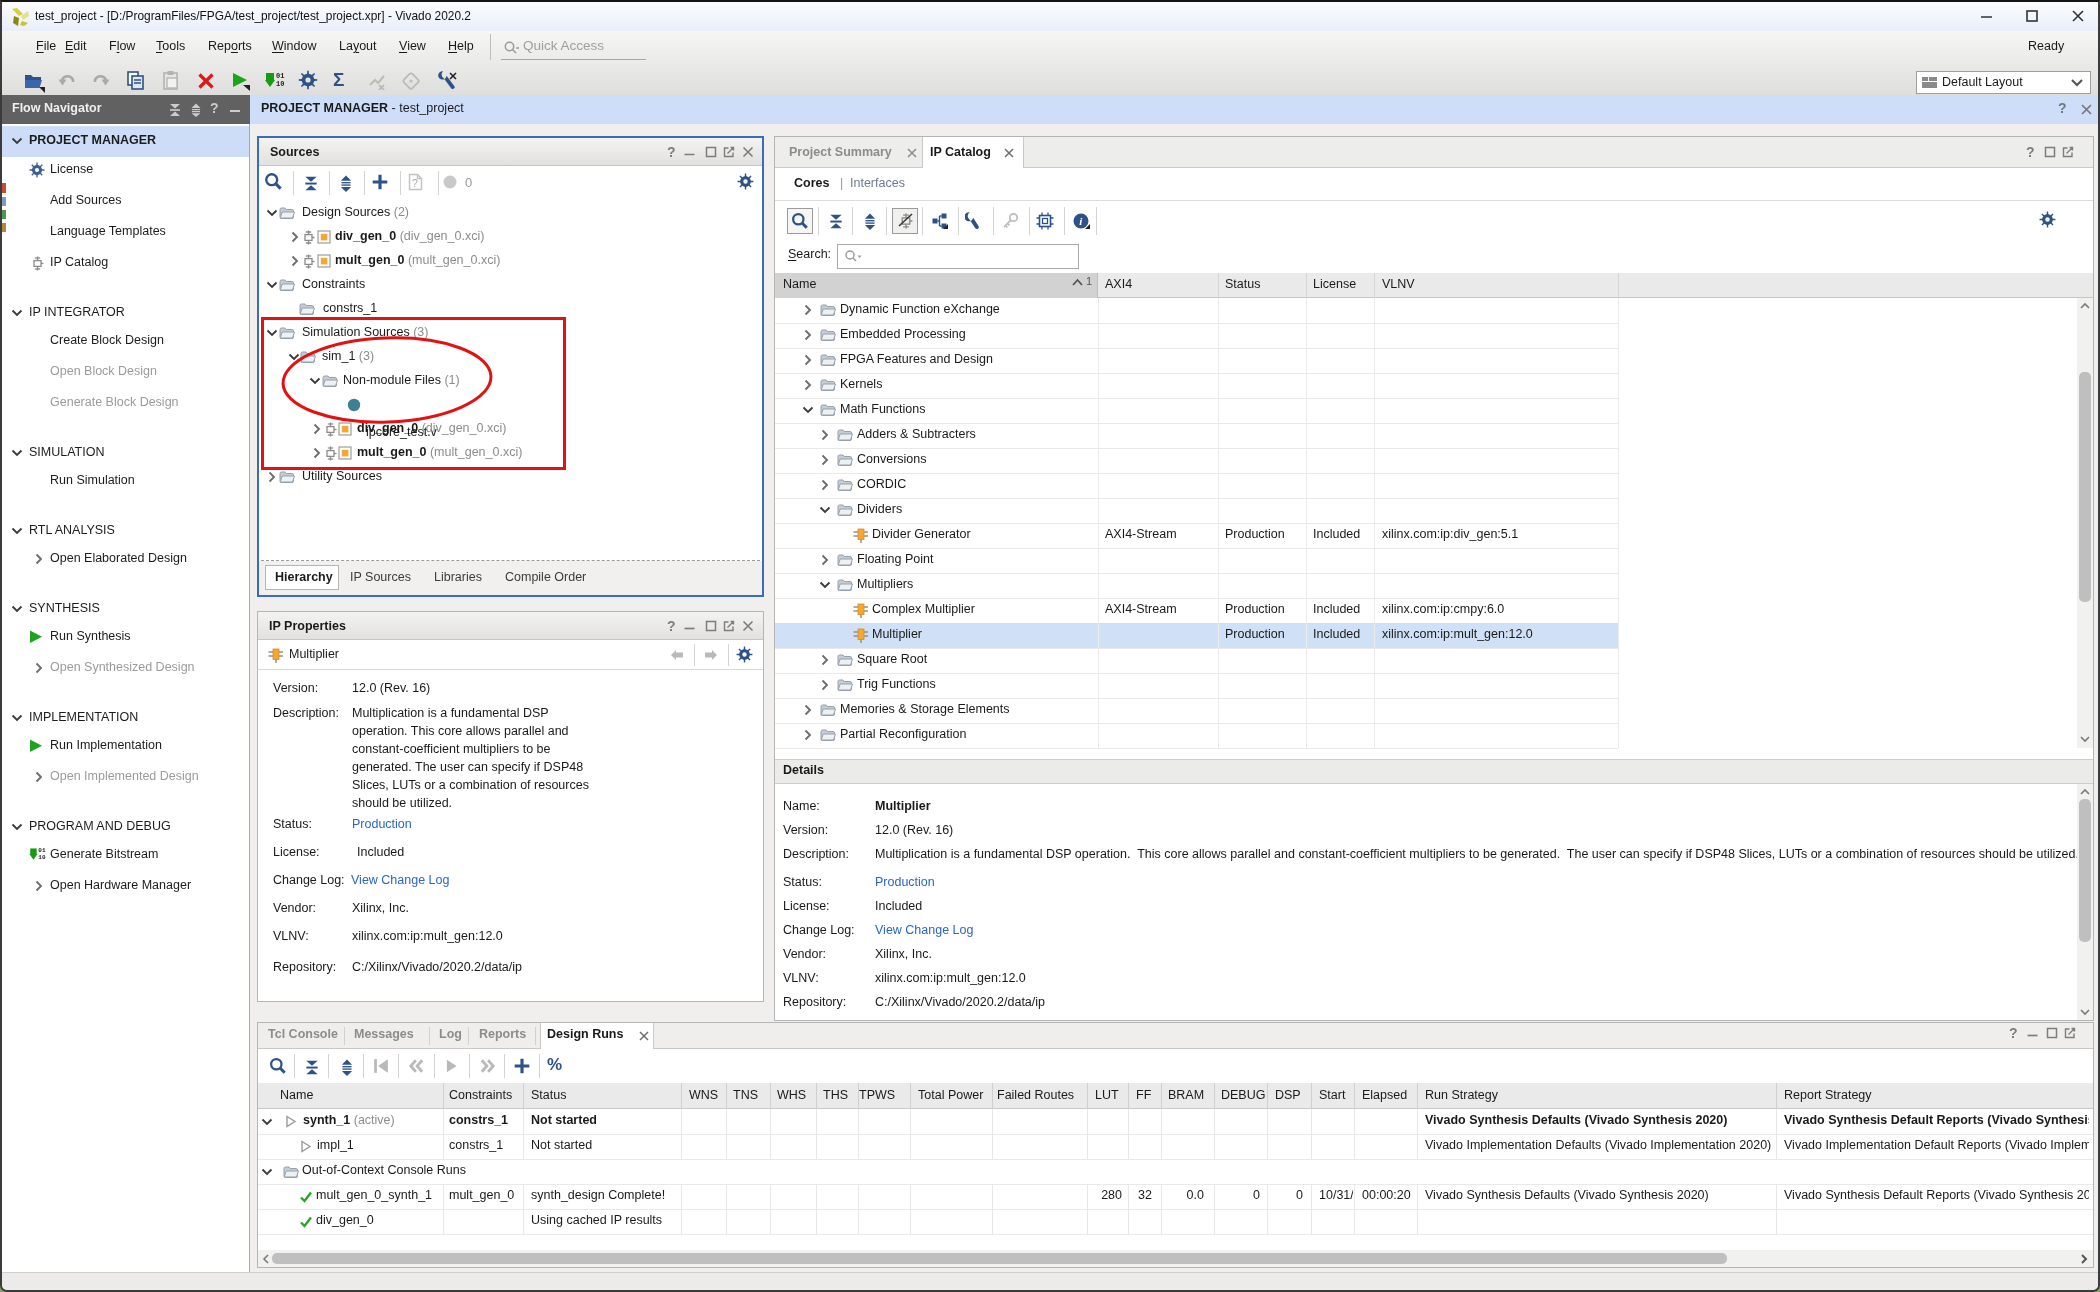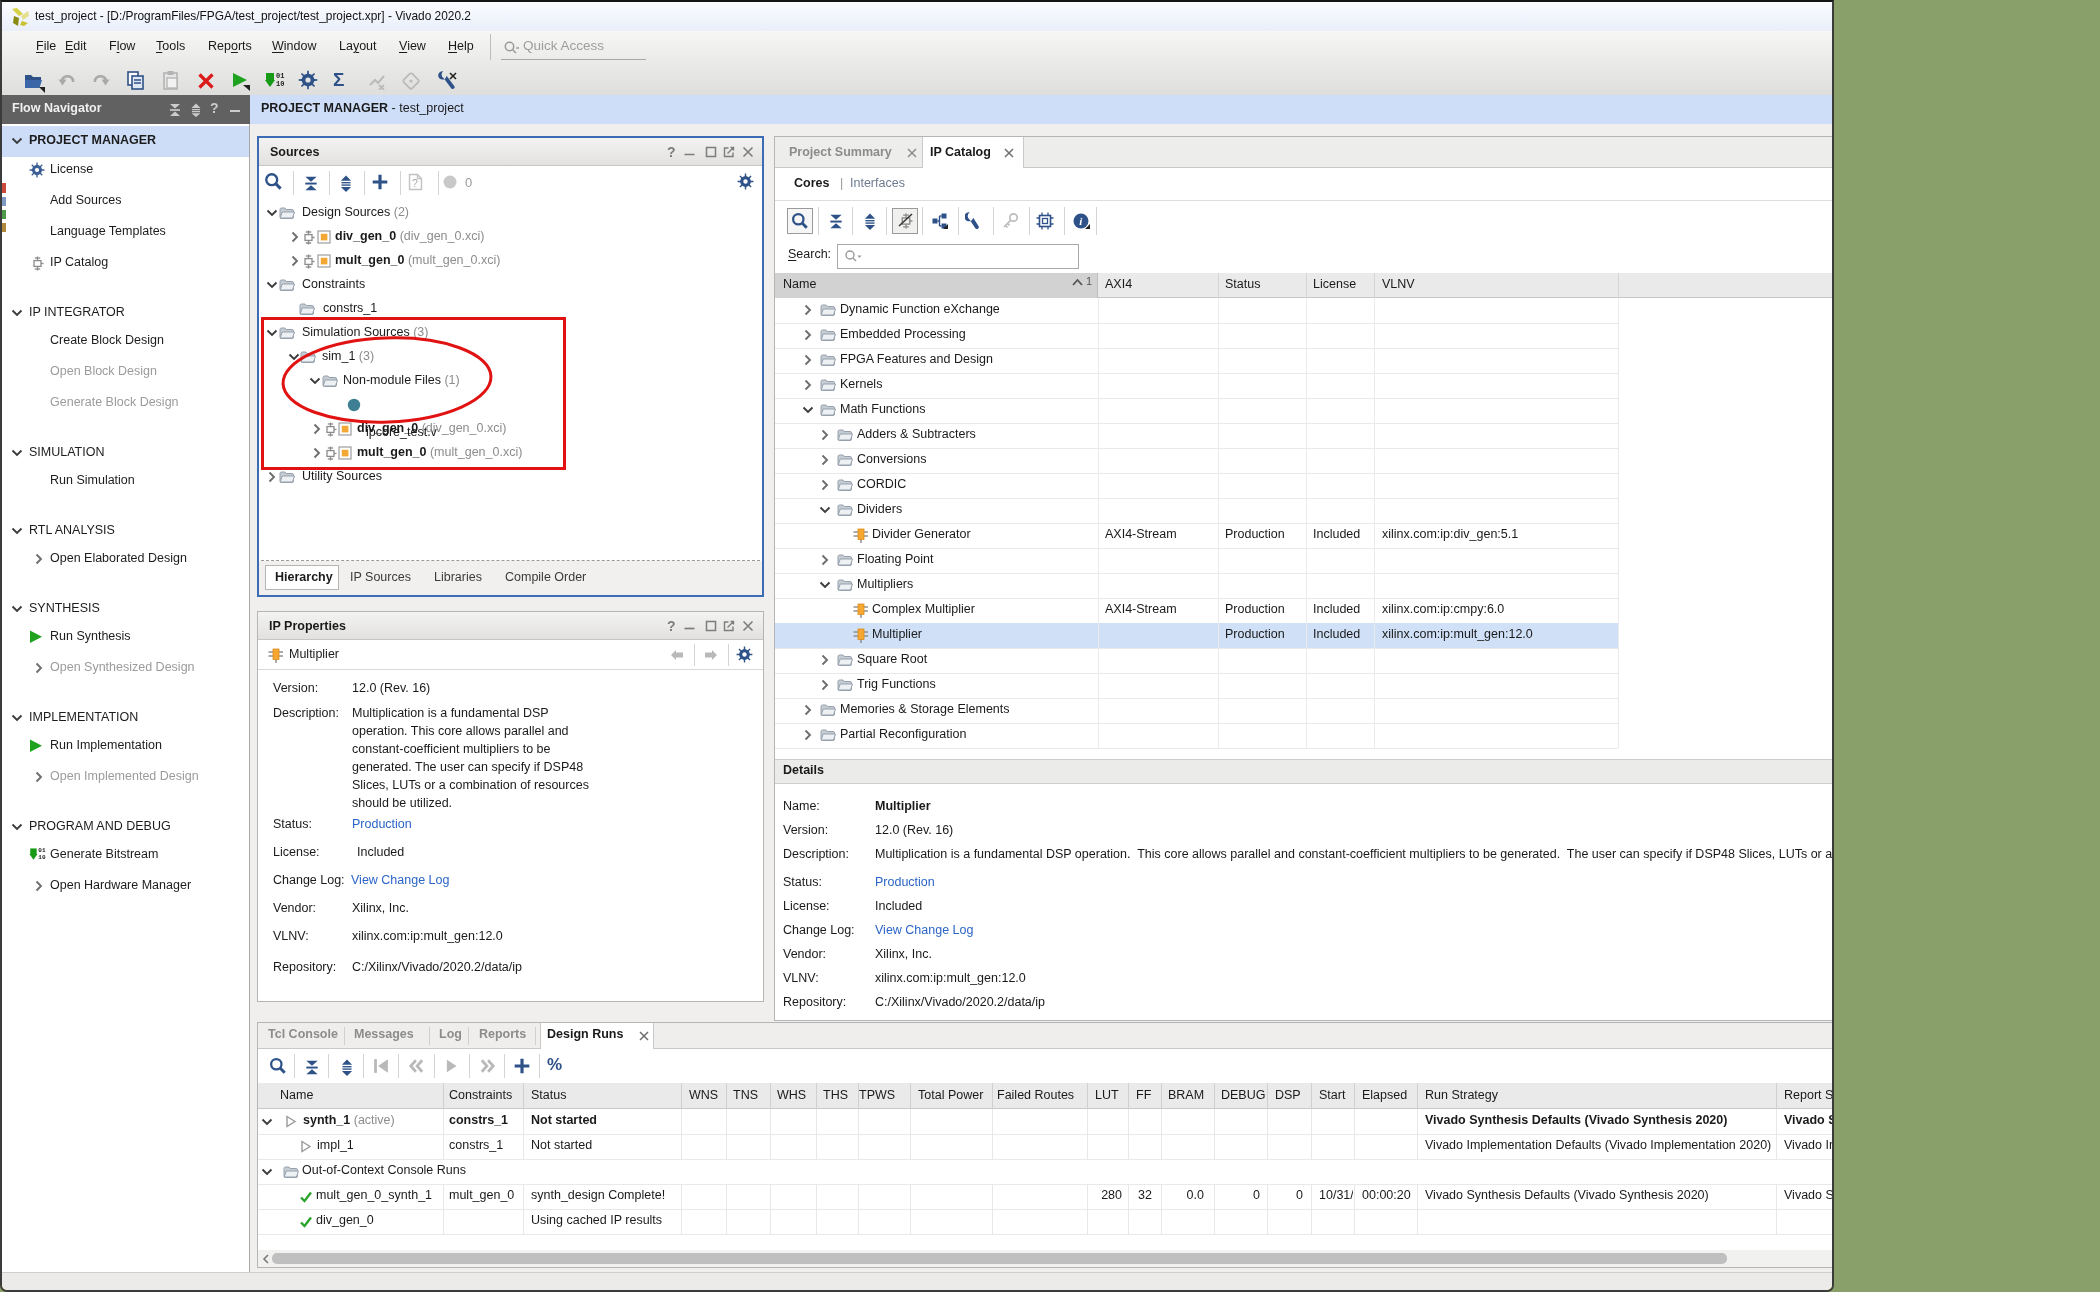--- a/index.html
+++ b/index.html
@@ -1,18 +1,18 @@
 <!DOCTYPE html>
 <html><head>
 <meta charset="utf-8">
 <style>
 * { margin:0; padding:0; box-sizing:border-box; }
 html,body { width:2100px; height:1292px; overflow:hidden; }
 body { font-family:"Liberation Sans", sans-serif; font-size:12.5px; color:#1a1a1a; background:#8aa06a; }
-#win { position:absolute; left:0; top:0; width:1834px; height:1292px; background:#fde047;
+#win { position:absolute; left:0; top:0; width:2100px; height:1292px; background:#fde047;
   border:2px solid #3b3b3b; border-top:2px solid #151515; border-radius:0 0 7px 7px; overflow:hidden; }
 .abs { position:absolute; }
 .bold { font-weight:bold; }
 .gray { color:#8c8c8c; }
 .link { color:#2b65c7; }
 svg { display:block; }
 
 #titlebar { position:absolute; left:0; top:0; width:2096px; height:29px;
   background:linear-gradient(#fbfcfe,#e9eefa); }
 #menubar { position:absolute; left:0; top:29px; width:2096px; height:64px;

